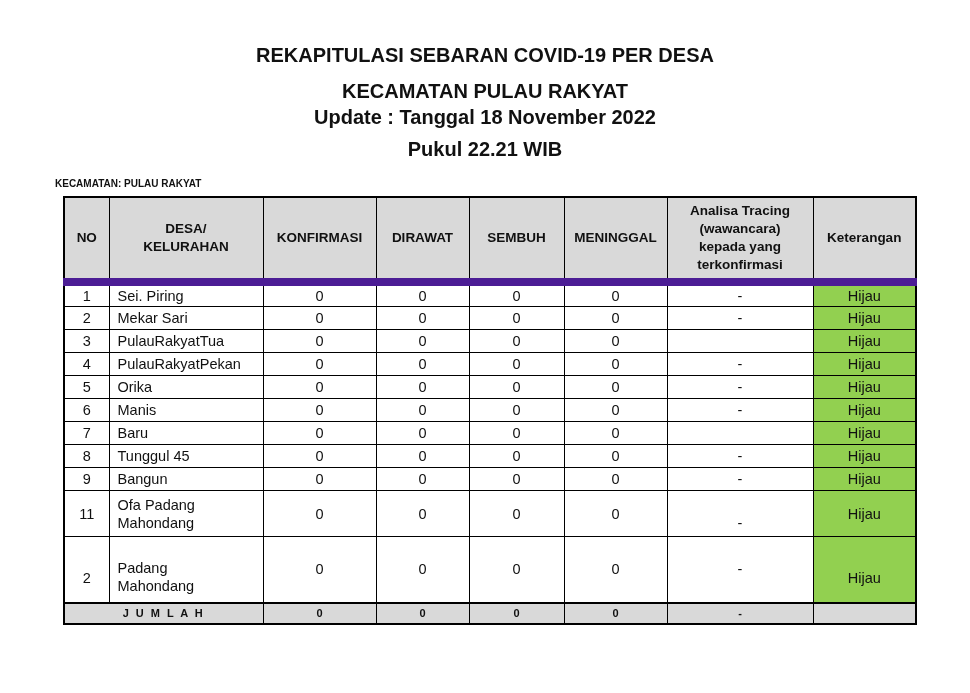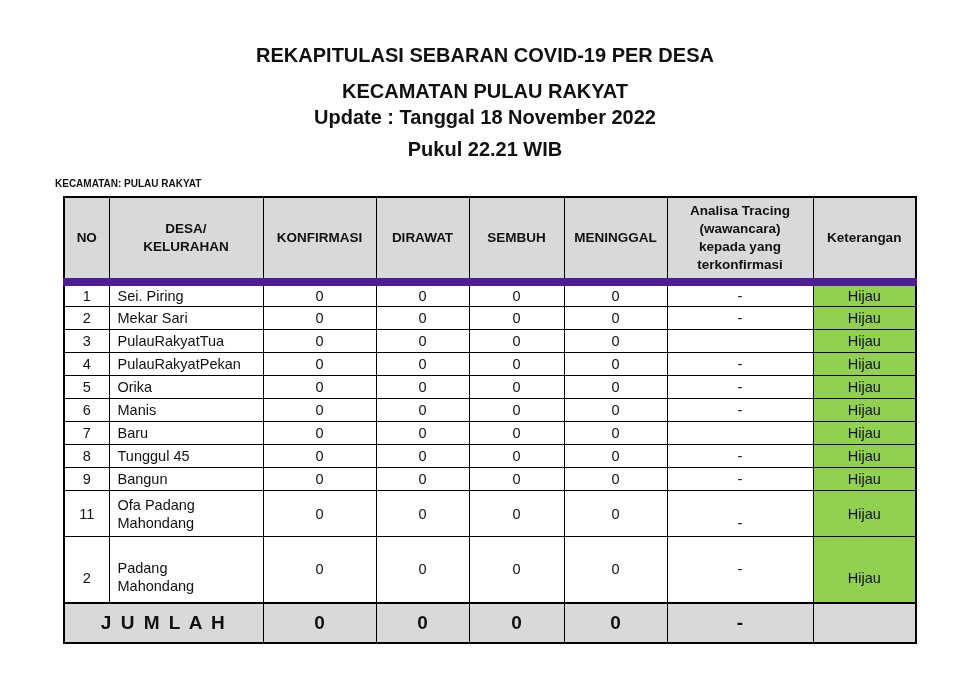--- a/index.html
+++ b/index.html
@@ -73,22 +73,22 @@
   tr.row-tall td { height: 46px; }
   tr.row-xtall td { height: 66px; }
   td.v-bottom { vertical-align: bottom; padding-bottom: 4px; }
   tr.row-xtall td.low { padding-top: 17px; }
   td.c-ket {
     background: var(--green);
   }
   tfoot td {
     background: var(--gray);
     font-weight: bold;
-    font-size: 19px;
-    height: 40px;
+    font-size: 11px;
+    height: 21px;
     text-align: center;
     vertical-align: middle;
     border-top: 2px solid #000;
   }
   tfoot td.f-label { letter-spacing: 2px; }
 </style>
 </head>
 <body>
 
 <div class="page">

